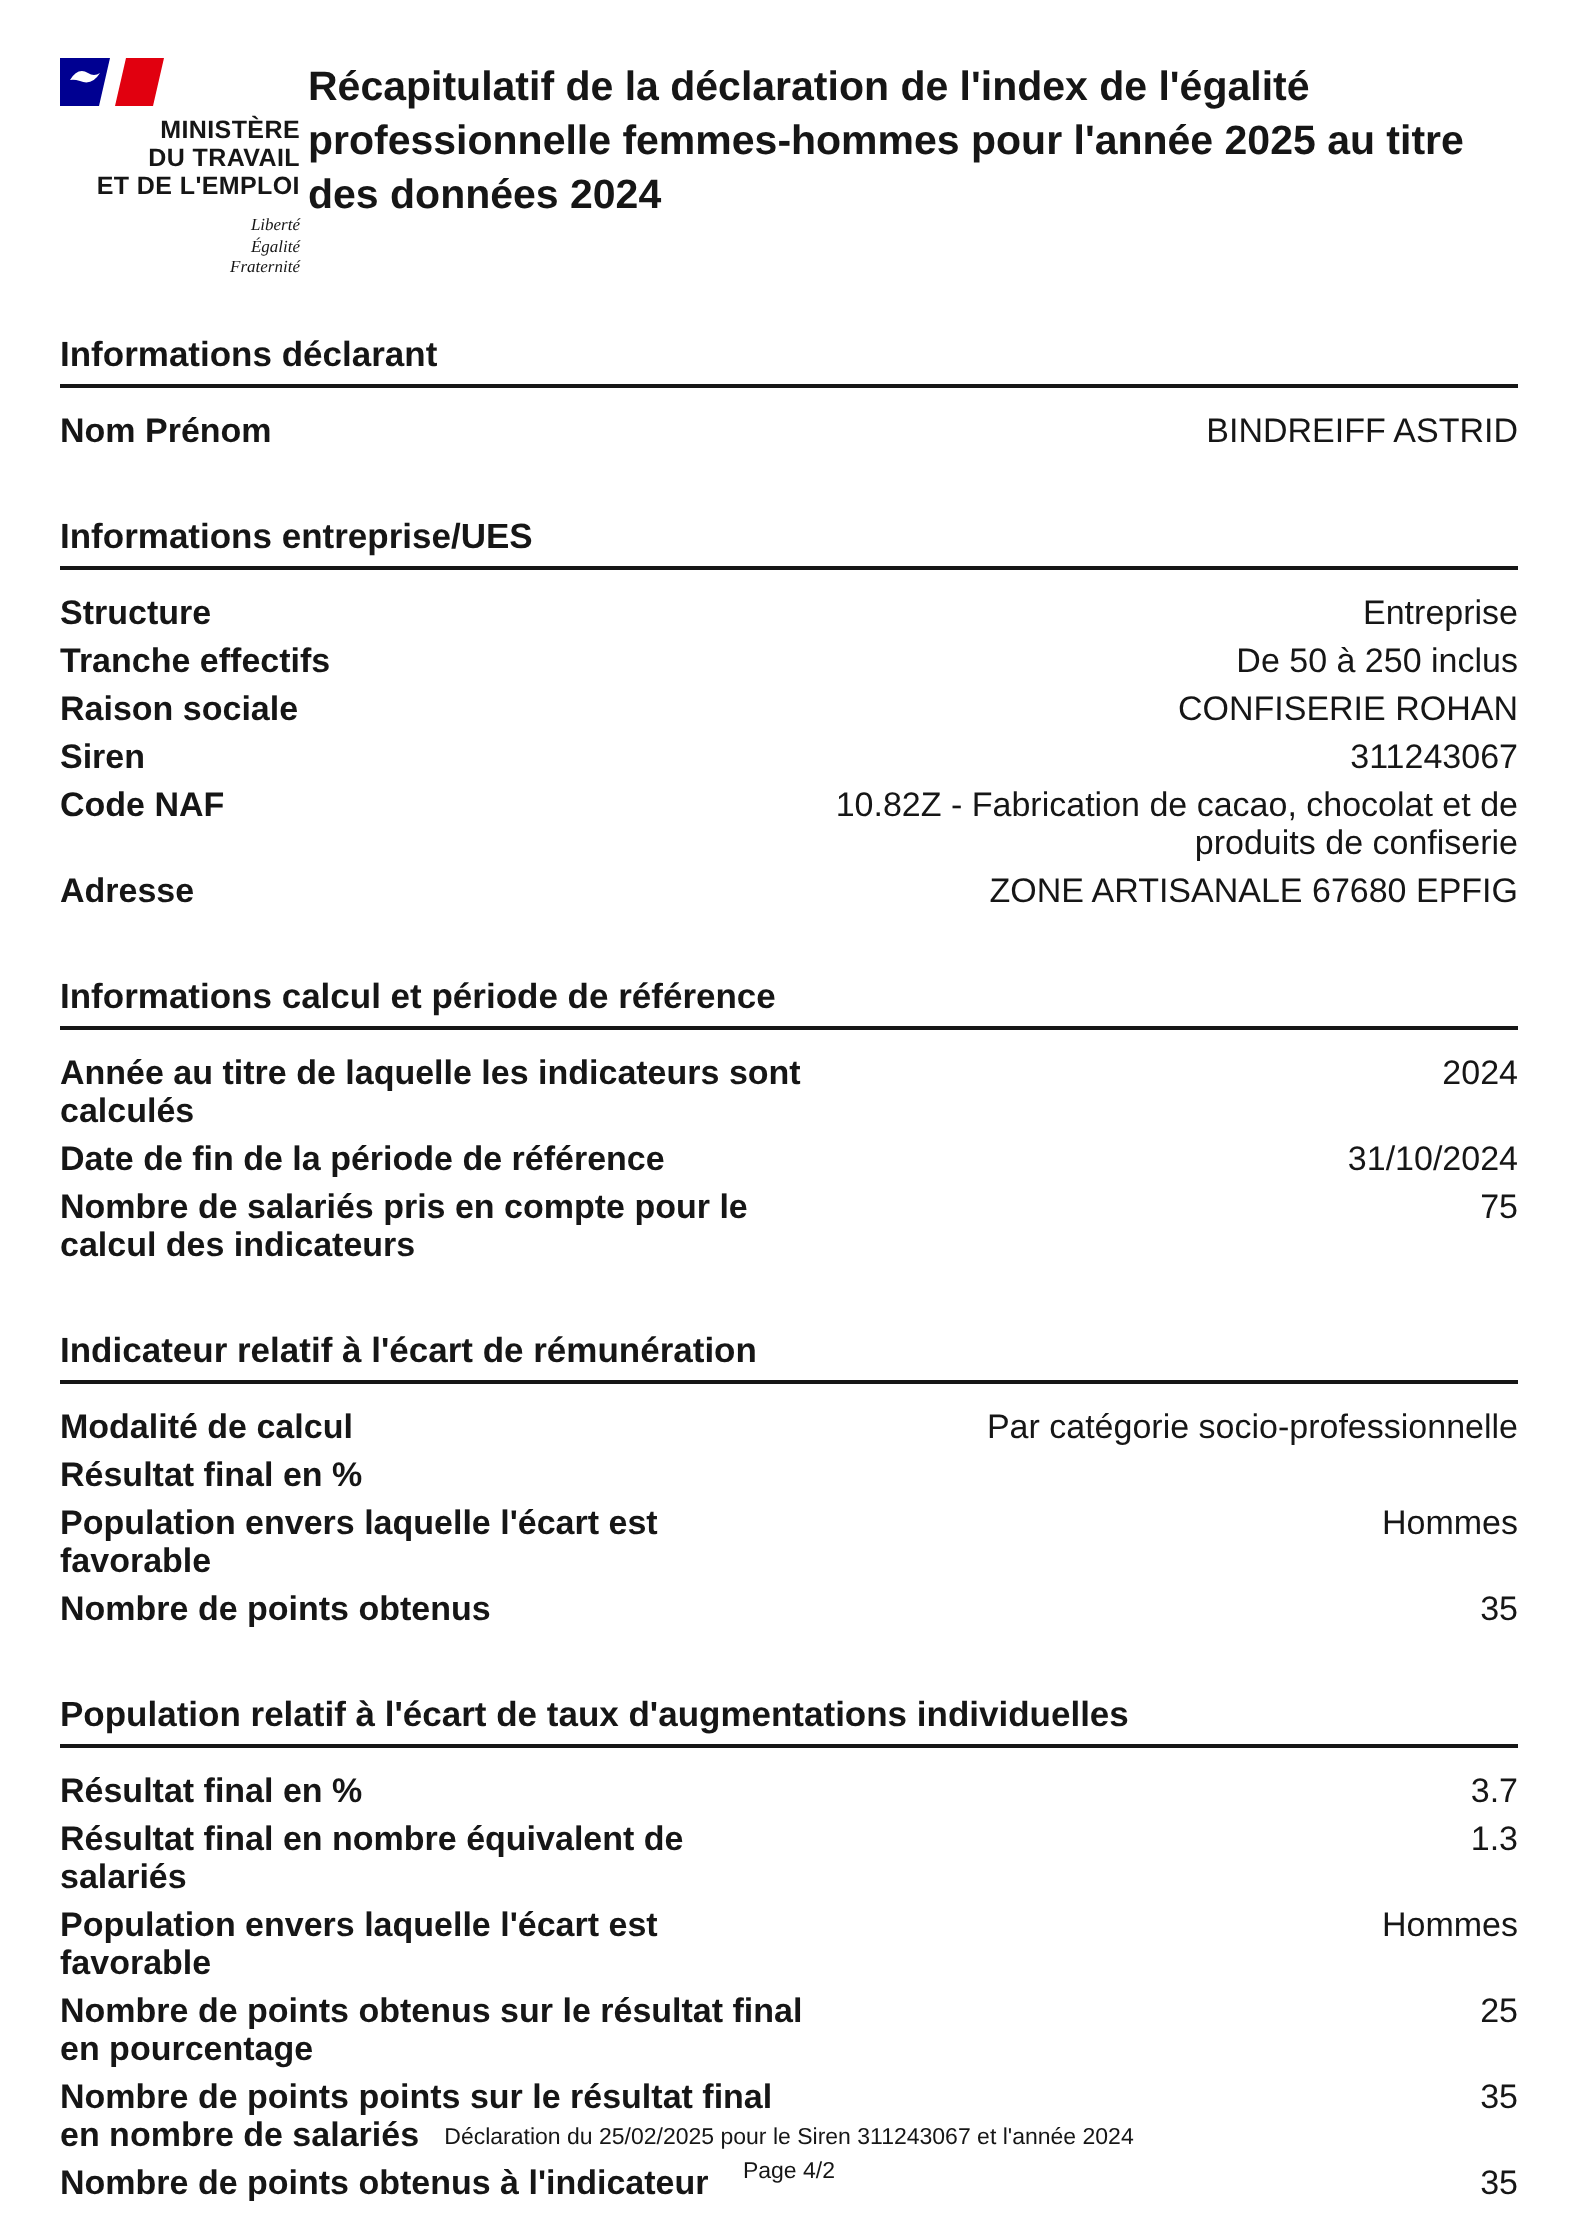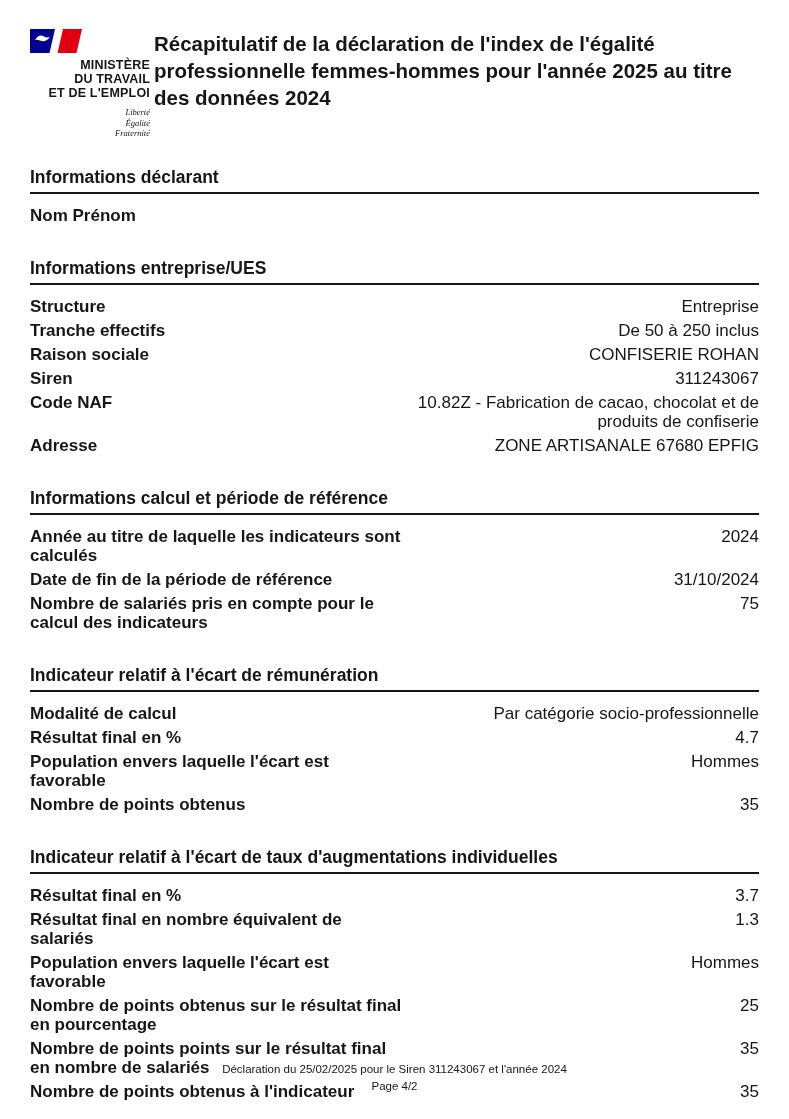--- a/index.html
+++ b/index.html
@@ -69,20 +69,21 @@
       <div>Récapitulatif de la déclaration de l'index de l'égalité</div>
       <div>professionnelle femmes-hommes pour l'année 2025 au titre</div>
       <div>des données 2024</div>
     </h1>
   </div>
 
   <div class="section">
     <div class="section-heading">Informations déclarant</div>
     <div class="field-row">
       <div class="field-label">Nom Prénom</div>
+      <div class="field-value">BINDREIFF ASTRID</div>
     </div>
   </div>
 
   <div class="section">
     <div class="section-heading">Informations entreprise/UES</div>
     <div class="field-row">
       <div class="field-label">Structure</div>
       <div class="field-value">Entreprise</div>
     </div>
     <div class="field-row">
@@ -124,34 +125,33 @@
   </div>
 
   <div class="section">
     <div class="section-heading">Indicateur relatif à l'écart de rémunération</div>
     <div class="field-row">
       <div class="field-label">Modalité de calcul</div>
       <div class="field-value">Par catégorie socio-professionnelle</div>
     </div>
     <div class="field-row">
       <div class="field-label">Résultat final en %</div>
-      <div class="field-value">4.7</div>
     </div>
     <div class="field-row">
       <div class="field-label">Population envers laquelle l'écart est favorable</div>
       <div class="field-value">Hommes</div>
     </div>
     <div class="field-row">
       <div class="field-label">Nombre de points obtenus</div>
       <div class="field-value">35</div>
     </div>
   </div>
 
   <div class="section">
-    <div class="section-heading">Indicateur relatif à l'écart de taux d'augmentations individuelles</div>
+    <div class="section-heading">Population relatif à l'écart de taux d'augmentations individuelles</div>
     <div class="field-row">
       <div class="field-label">Résultat final en %</div>
       <div class="field-value">3.7</div>
     </div>
     <div class="field-row">
       <div class="field-label">Résultat final en nombre équivalent de salariés</div>
       <div class="field-value">1.3</div>
     </div>
     <div class="field-row">
       <div class="field-label">Population envers laquelle l'écart est favorable</div>

